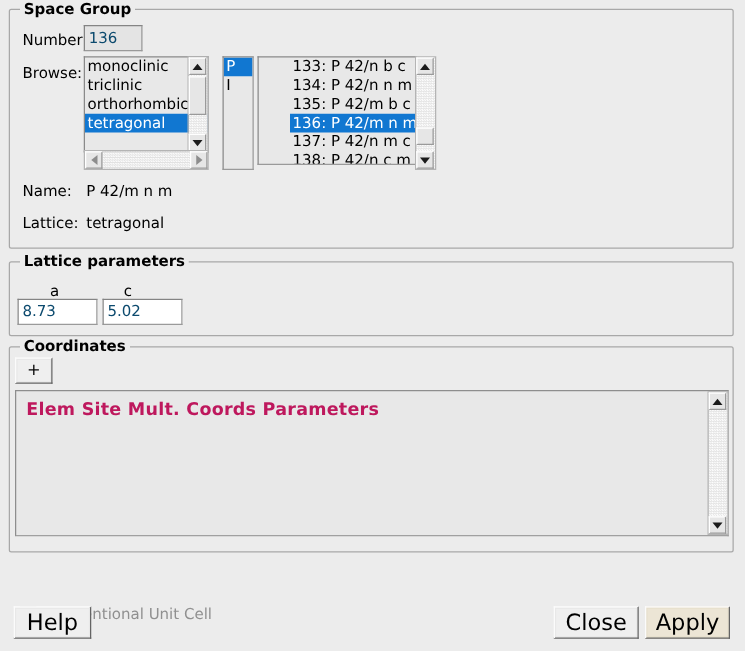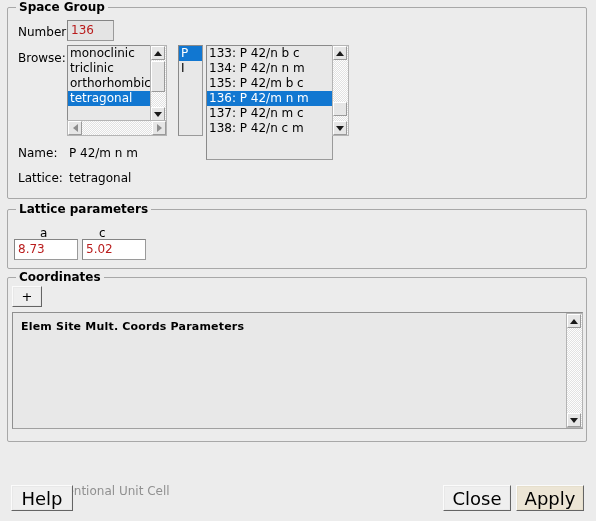--- a/index.html
+++ b/index.html
@@ -55,21 +55,21 @@
   
   .field {
     position: absolute;
     box-sizing: border-box;
     border: 1px solid #9a9a9a;
     border-top-color: #848484;
     border-left-color: #848484;
     background: #ffffff;
     font-family: "DejaVu Sans", "Liberation Sans", sans-serif;
     font-size: 12px;
-    color: #b91c1c;
+    color: #0c4a6e;
     padding: 1px 3px;
     line-height: 16px;
     outline: none;
   }
   .field.readonly {
     background: #e4e4e4;
   }
 
   
   .listbox {
@@ -171,22 +171,22 @@
     border-top-color: #8e8e8e;
     border-left-color: #8e8e8e;
     background: #e8e8e8;
     overflow: hidden;
   }
   .coord-header {
     position: absolute;
     top: 7px;
     left: 8px;
     font-weight: bold;
-    font-size: 11px;
-    color: #000000;
+    font-size: 14px;
+    color: #be185d;
     white-space: nowrap;
     letter-spacing: 0.2px;
   }
 
   
   .cbwrap {
     position: absolute;
     display: flex;
     align-items: center;
     gap: 7px;
@@ -240,21 +240,21 @@
   <div class="sb-btn" style="right:0;">
     <span class="arrow right"></span>
   </div>
 </div>
 
 <div class="listbox" style="left:178px; top:45px; width:25px; height:91px;">
   <div class="listrow sel">P</div>
   <div class="listrow">I</div>
 </div>
 
-<div class="listbox" style="left:206px; top:45px; width:127px; height:115px;">
+<div class="listbox" style="left:206px; top:45px; width:127px; height:87px;padding-left:25px;">
   <div class="listrow">133: P 42/n b c</div>
   <div class="listrow">134: P 42/n n m</div>
   <div class="listrow">135: P 42/m b c</div>
   <div class="listrow sel">136: P 42/m n m</div>
   <div class="listrow">137: P 42/n m c</div>
   <div class="listrow">138: P 42/n c m</div>
 </div>
 
 <div class="sb sb-v" style="left:332px; top:45px; width:17px; height:91px;">
   <div class="sb-btn" style="top:0;">

